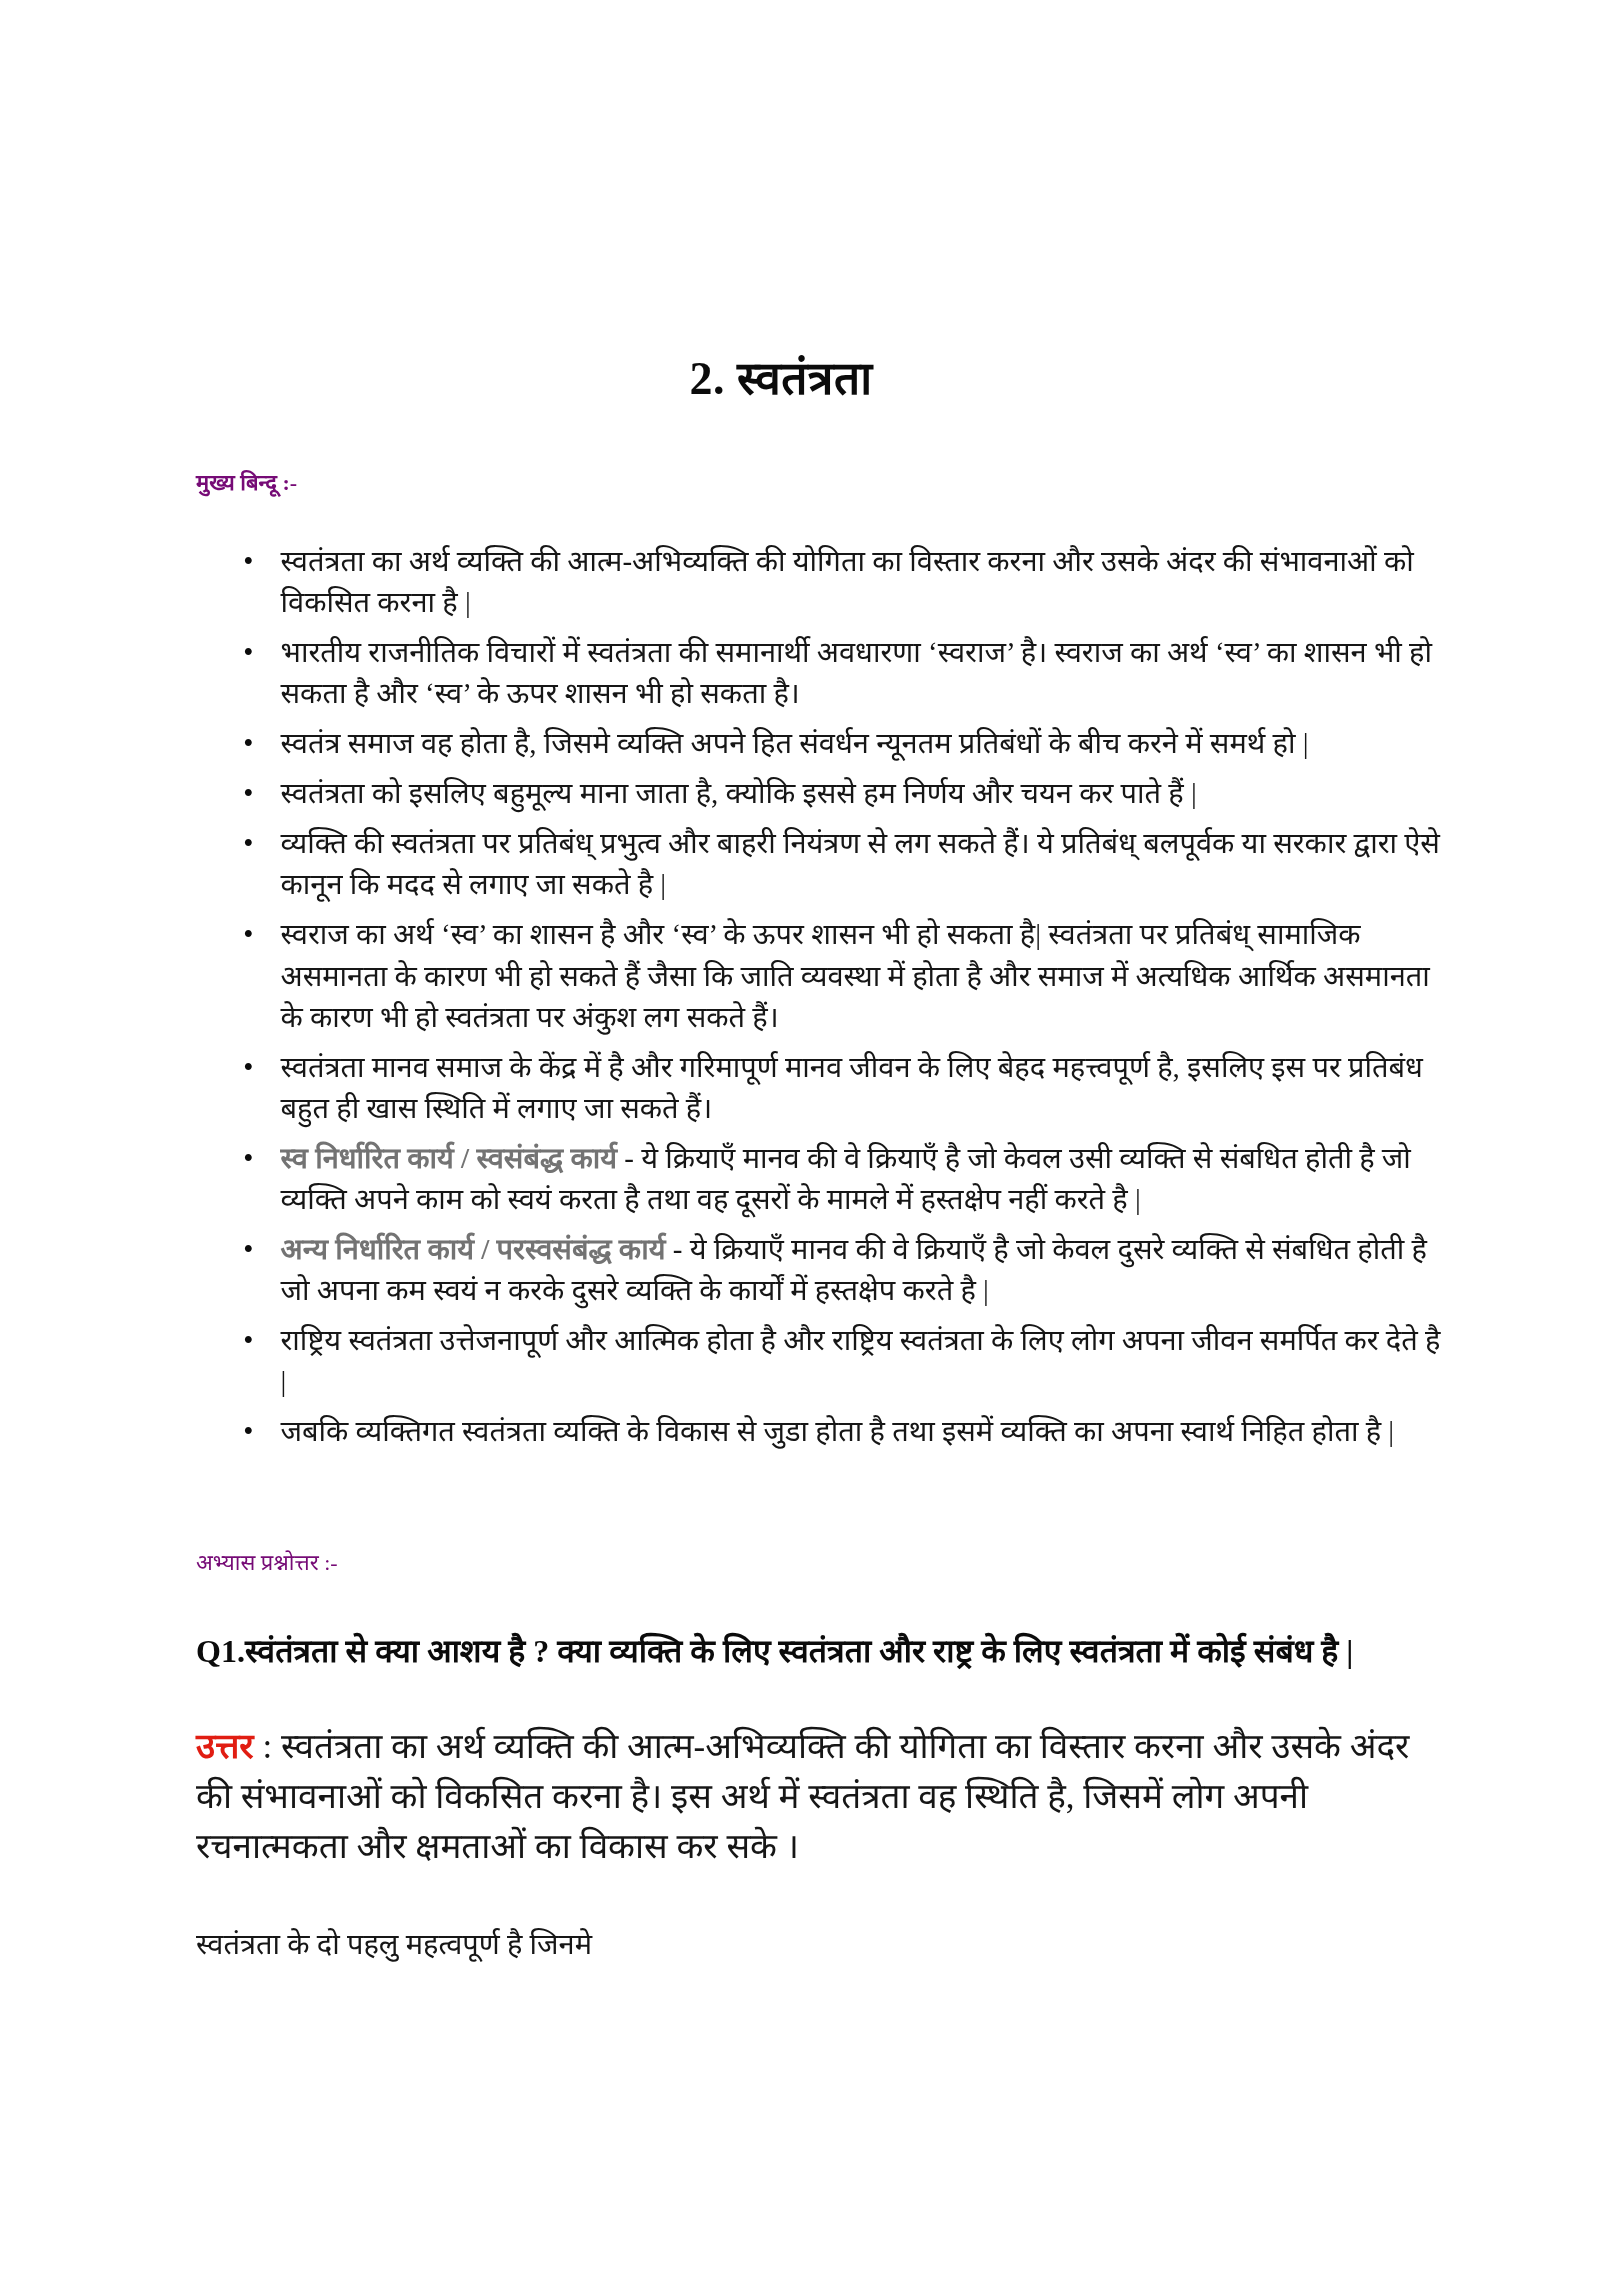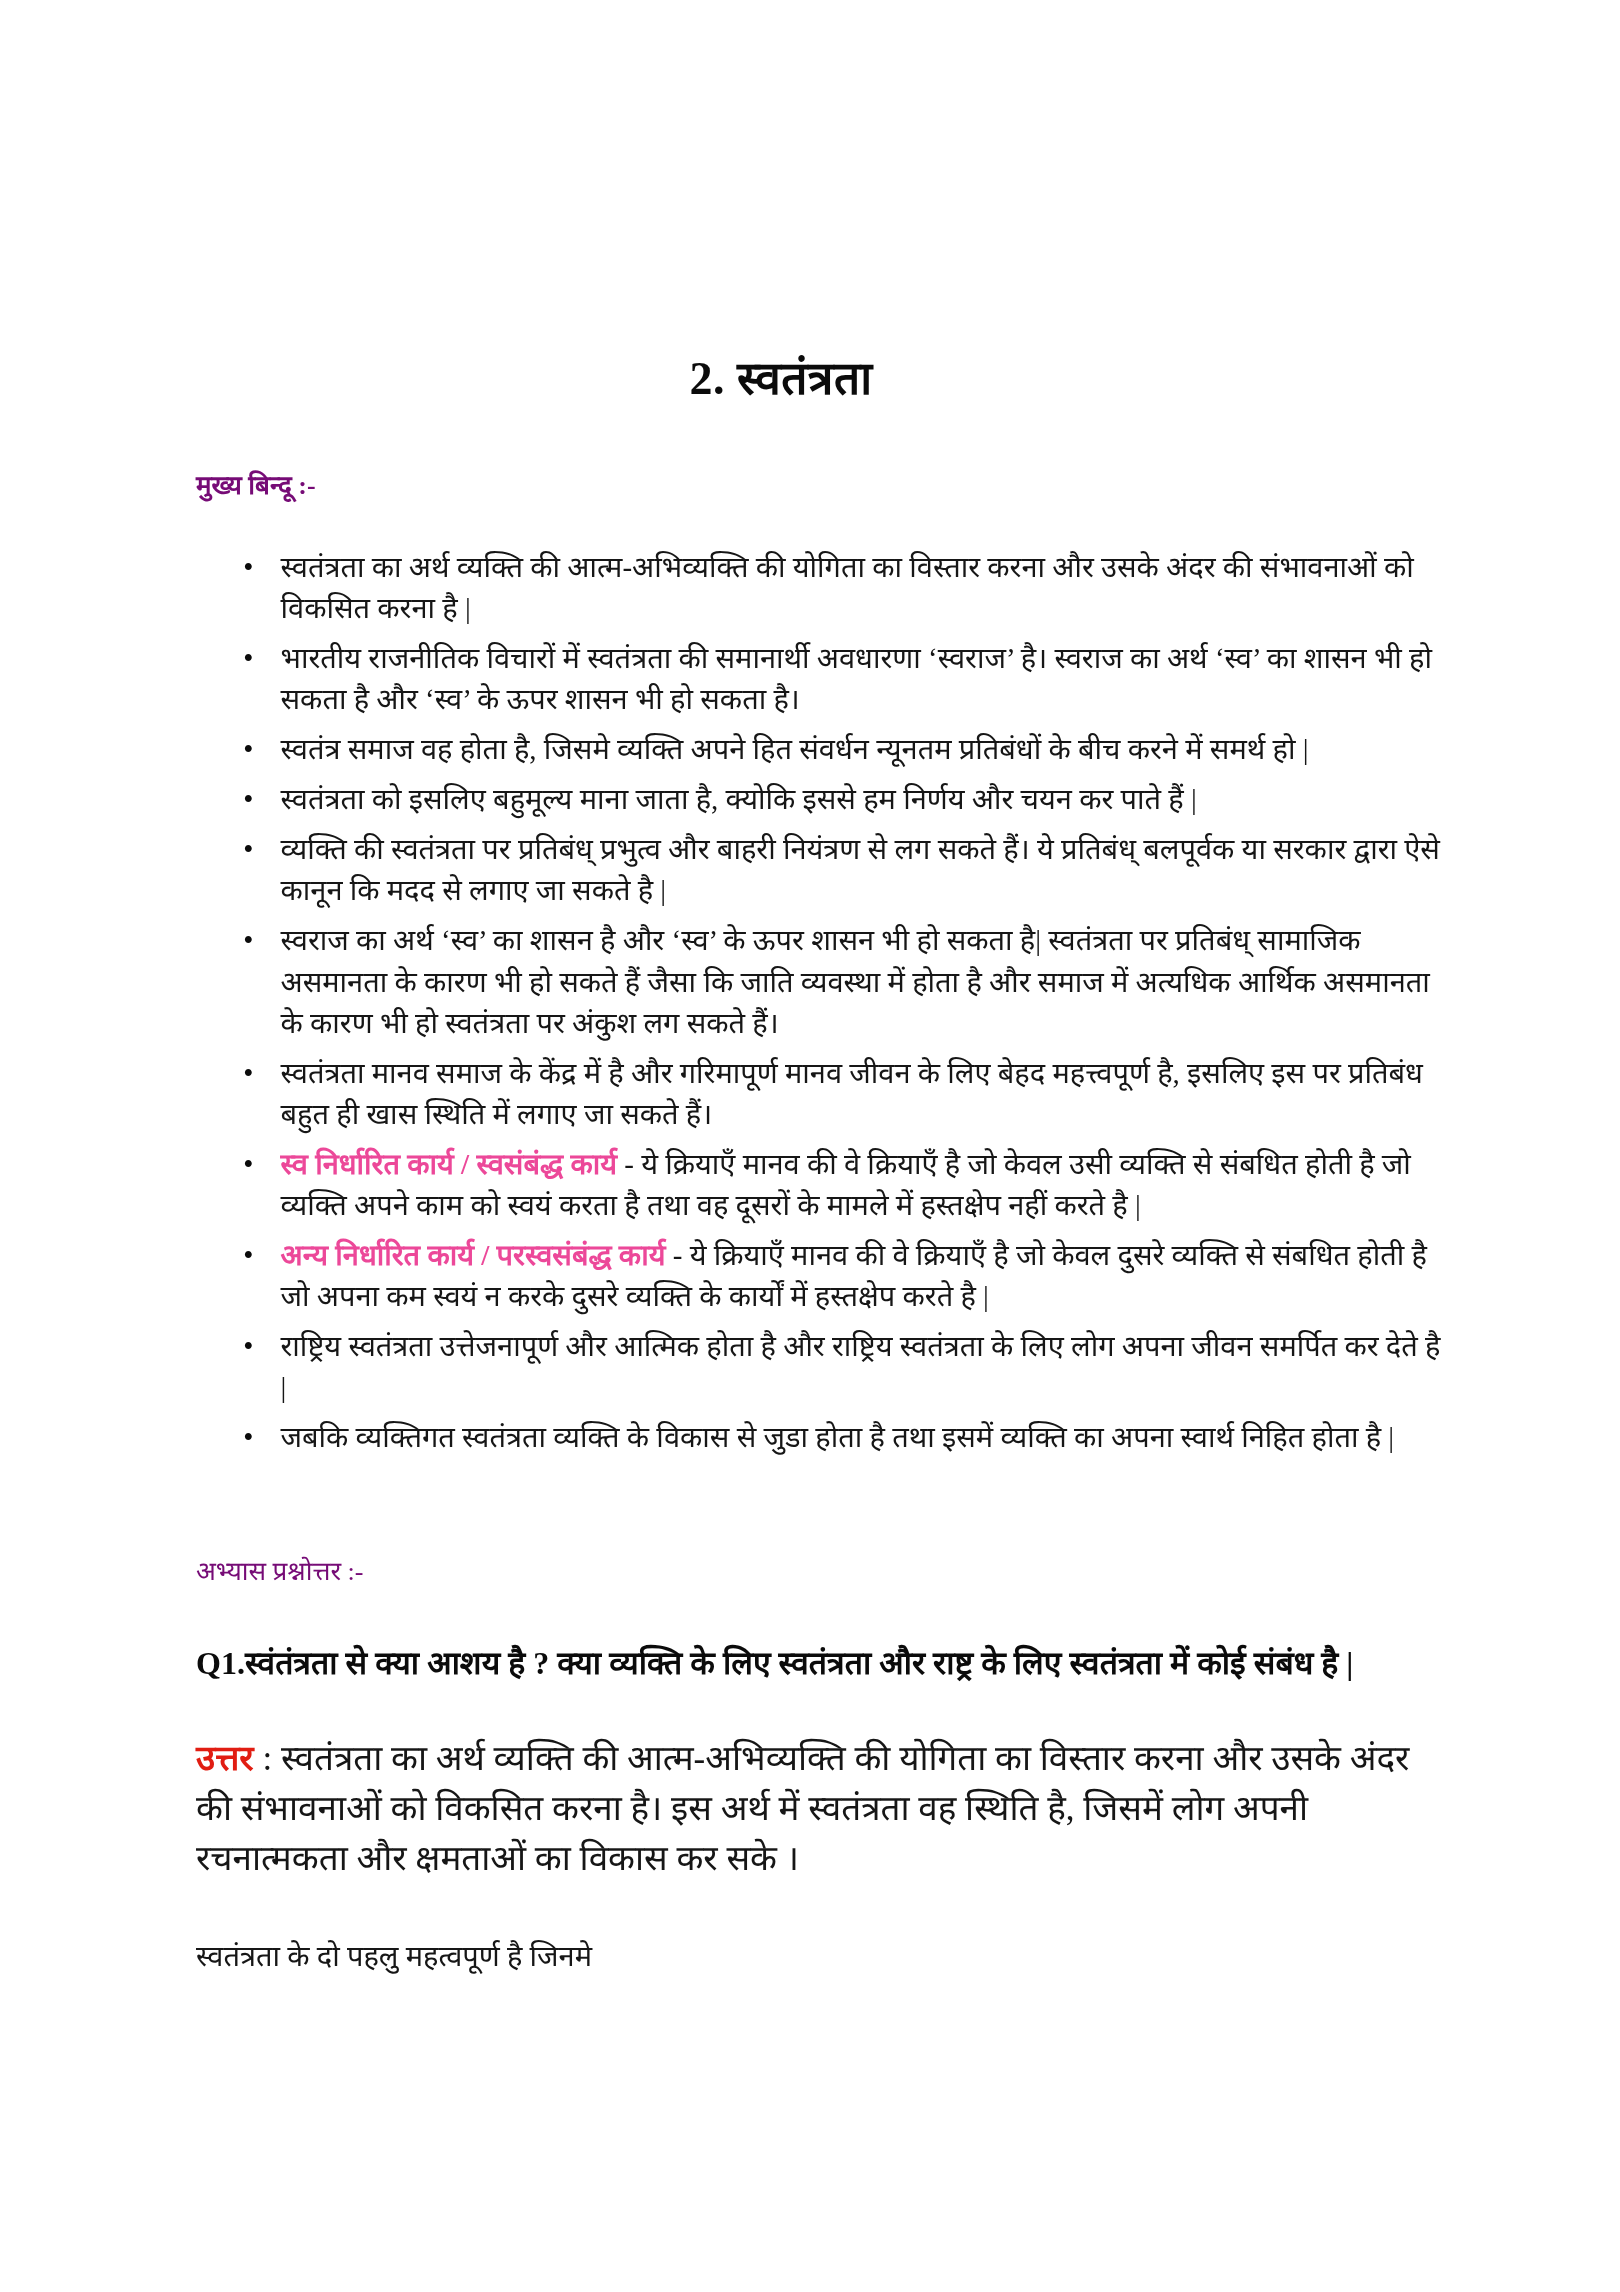--- a/index.html
+++ b/index.html
@@ -25,21 +25,21 @@
     margin: 0 0 59px 0;
     text-align: center;
     transform: translateX(-39px);
     font-size: 46px;
     font-weight: 700;
     color: #0b0b0b;
     letter-spacing: 0.5px;
   }
   .section-heading {
     margin: 0 0 27.4px 0;
-    font-size: 26px;
+    font-size: 22px;
     font-weight: 700;
     color: #760b76;
   }
   .section-heading.regular {
     font-weight: 400;
   }
   ul.key-points {
     margin: 45px 0 0 0;
     padding: 0 0 0 61px;
     list-style: none;
@@ -55,21 +55,21 @@
   ul.key-points li::before {
     content: "\2022";
     position: absolute;
     left: -13.7px;
     top: 0;
     font-size: 29px;
     color: #0b0b0b;
   }
   ul.key-points li strong {
     font-weight: 700;
-    color: #ec4899;
+    color: #737373;
     margin-top: 27px;
   }
   .practice-heading-wrap {
     margin-top: 94px;
   }
   .question {
     margin: 51px 0 0 0;
     font-size: 32px;
     font-weight: 700;
     line-height: 1.5;

